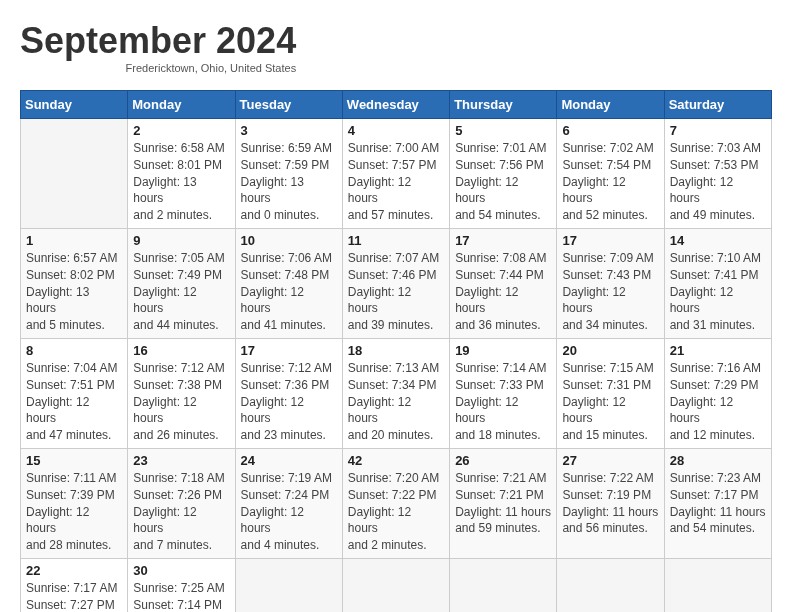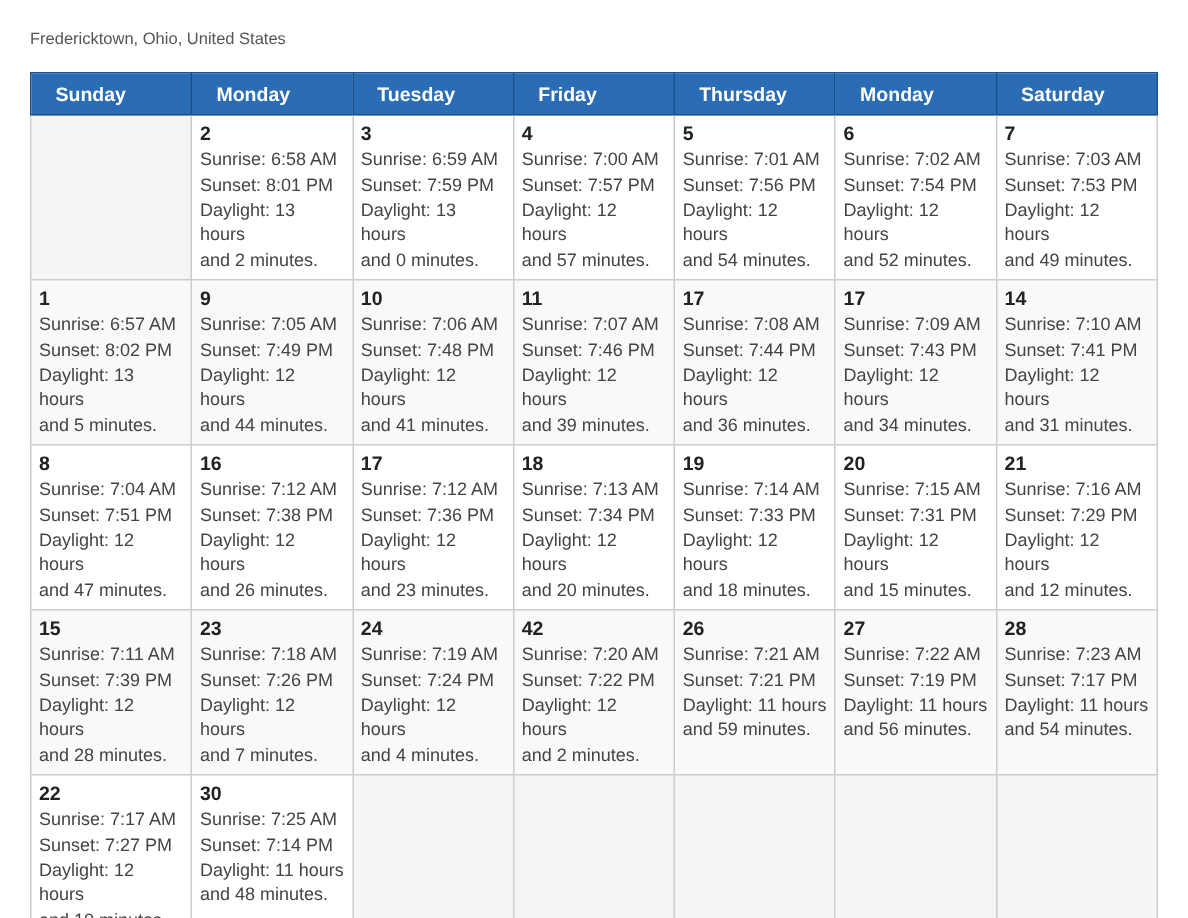--- a/index.html
+++ b/index.html
@@ -34,21 +34,21 @@
       color: #555;
     }
     table {
       width: 100%;
       border-collapse: collapse;
       font-size: 11px;
     }
     thead th {
       background: #2a6db5;
       color: #fff;
-      padding: 6px 16px;
+      padding: 6px 4px;
       text-align: left;
       font-size: 13px;
       font-weight: bold;
       border: 1px solid #1a5090;
     }
     td {
       border: 1px solid #ccc;
       vertical-align: top;
       padding: 4px 5px;
       height: 80px;
@@ -72,31 +72,32 @@
     }
     tr:nth-child(even) td:not(.empty) {
       background: #f9f9f9;
     }
   </style>
 </head>
 <body>
 
 <div class="header">
   <div class="title-block">
+    <div class="month-title">September 2024</div>
     <div class="location">Fredericktown, Ohio, United States</div>
   </div>
 </div>
 
 <table>
   <thead>
     <tr>
       <th>Sunday</th>
       <th>Monday</th>
       <th>Tuesday</th>
-      <th>Friday</th>
+      <th>Wednesday</th>
       <th>Thursday</th>
       <th>Monday</th>
       <th>Saturday</th>
     </tr>
   </thead>
   <tbody id="calendar-body">
   <tr>
         <td class="empty"></td>
         <td>
         <span class="day-num">2</span>

